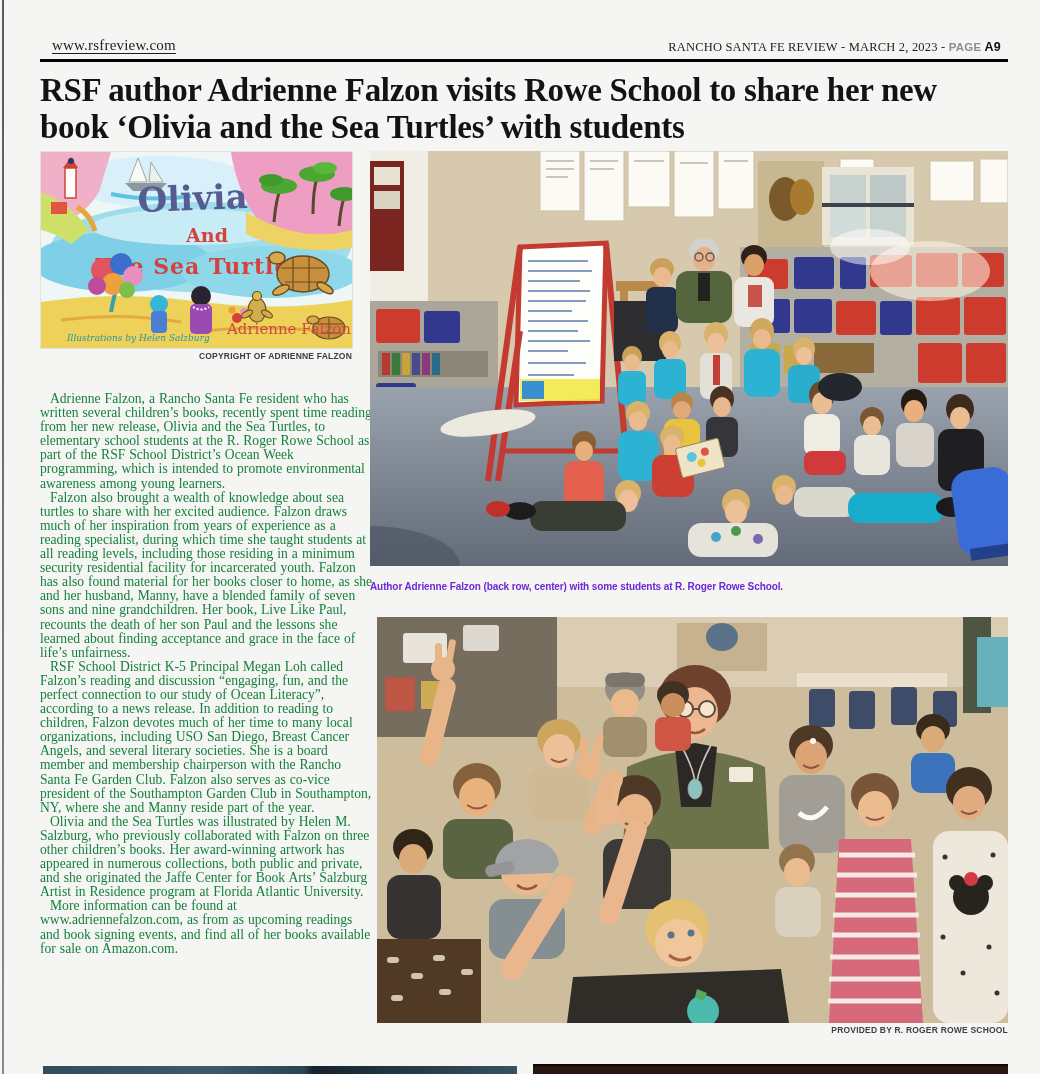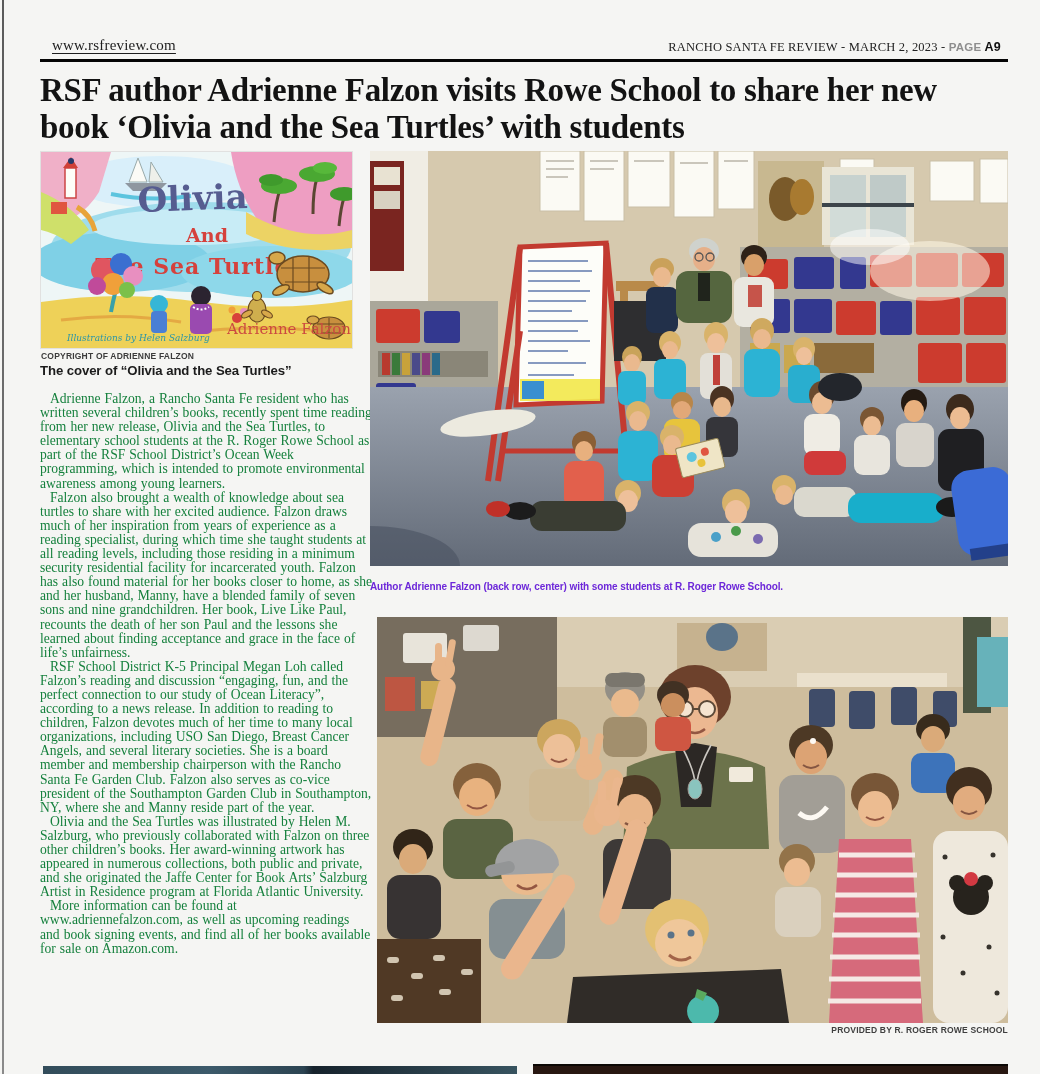--- a/index.html
+++ b/index.html
@@ -13,21 +13,21 @@
   .masthead{position:absolute;right:39px;top:40px;font-size:12.5px;color:#222;
             letter-spacing:.2px;white-space:nowrap;}
   .masthead .pg{font-family:"Liberation Sans",sans-serif;font-weight:bold;font-size:11.5px;color:#8e8e8e;}
   .masthead .pgnum{font-family:"Liberation Sans",sans-serif;font-weight:bold;font-size:12.5px;color:#101010;}
   .header-rule{position:absolute;left:40px;top:59px;width:968px;height:3px;background:#050505;}
   
   .headline{position:absolute;left:40px;top:72px;width:965px;
             font-weight:bold;font-size:33px;line-height:37px;color:#131313;letter-spacing:-.3px;}
   
   .book-cover{position:absolute;left:41px;top:152px;width:311px;height:196px;box-shadow:0 0 0 1px rgba(0,0,0,.08);}
-  .copyright-credit{position:absolute;left:41px;top:351px;width:311px;text-align:left;
+  .copyright-credit{position:absolute;left:41px;top:351px;width:311px;text-align:right;
        font-family:"Liberation Sans",sans-serif;font-size:8.5px;font-weight:bold;color:#3c3c3c;letter-spacing:.2px;}
   .cover-caption{position:absolute;left:40px;top:363px;width:320px;
        font-family:"Liberation Sans",sans-serif;font-weight:bold;font-size:13.2px;color:#1b1b1b;letter-spacing:-.1px;}
   .article{position:absolute;left:40px;top:392px;width:333px;height:652px;overflow:hidden;
            font-size:13.6px;line-height:14.1px;color:#15803d;word-spacing:.6px;}
   .article p{margin:0;text-indent:10px;}
   
   .fig{position:absolute;font-family:"Liberation Sans",sans-serif;}
   .fig .photo{display:block;background:#ccc;}
   .fig .credit{text-align:right;font-size:8.5px;font-weight:bold;color:#3f3f3f;letter-spacing:.2px;margin-top:2px;}
@@ -137,28 +137,27 @@
       <ellipse cx="288" cy="176" rx="16" ry="11" fill="#c88f3e"></ellipse>
       <path d="M276,172 l26,0 M280,181 l20,0 M288,166 l0,20" stroke="#6b4a20" stroke-width="1" fill="none"></path>
       <ellipse cx="272" cy="168" rx="6" ry="4" fill="#d8a84a"></ellipse>
     </g>
 
     <text x="26" y="189" font-family="DejaVu Serif,serif" font-style="italic" font-size="9" fill="#2b96a8">Illustrations by Helen Salzburg</text>
     <text x="186" y="182" font-family="DejaVu Serif,serif" font-size="15" fill="#cc4a40">Adrienne Falzon</text>
   </svg>
 
   <div class="copyright-credit">COPYRIGHT OF ADRIENNE FALZON</div>
-  <div class="cover-caption">The cover of “Olivia and the Sea Turtles”</div>
 
   <div class="article">
       <p>Adrienne Falzon, a Rancho Santa Fe resident who has written several children’s books, recently spent time reading from her new release, Olivia and the Sea Turtles, to elementary school students at the R. Roger Rowe School as part of the RSF School District’s Ocean Week programming, which is intended to promote environmental awareness among young learners.</p>
       <p>Falzon also brought a wealth of knowledge about sea turtles to share with her excited audience. Falzon draws much of her inspiration from years of experience as a reading specialist, during which time she taught students at all reading levels, including those residing in a minimum security residential facility for incarcerated youth. Falzon has also found material for her books closer to home, as she and her husband, Manny, have a blended family of seven sons and nine grandchildren. Her book, Live Like Paul, recounts the death of her son Paul and the lessons she learned about finding acceptance and grace in the face of life’s unfairness.</p>
       <p>RSF School District K-5 Principal Megan Loh called Falzon’s reading and discussion “engaging, fun, and the perfect connection to our study of Ocean Literacy”, according to a news release. In addition to reading to children, Falzon devotes much of her time to many local organizations, including USO San Diego, Breast Cancer Angels, and several literary societies. She is a board member and membership chairperson with the Rancho Santa Fe Garden Club. Falzon also serves as co-vice president of the Southampton Garden Club in Southampton, NY, where she and Manny reside part of the year.</p>
       <p>Olivia and the Sea Turtles was illustrated by Helen M. Salzburg, who previously collaborated with Falzon on three other children’s books. Her award-winning artwork has appeared in numerous collections, both public and private, and she originated the Jaffe Center for Book Arts’ Salzburg Artist in Residence program at Florida Atlantic University.</p>
-      <p>More information can be found at www.adriennefalzon.com, as well as upcoming readings and book signing events, and find all of her books available for sale on Amazon.com.</p>
+      <p>More information can be found at www.adriennefalzon.com, as from as upcoming readings and book signing events, and find all of her books available for sale on Amazon.com.</p>
     </div>
 
   <figure class="fig fig1" style="margin:0">
     <svg class="photo" width="638" height="415" viewBox="0 0 638 415">
       <rect width="638" height="415" fill="#d6c9ae"></rect>
 
       <rect x="0" y="0" width="58" height="150" fill="#f0ede4"></rect>
       <rect x="0" y="10" width="34" height="110" fill="#7a2520"></rect>
       <rect x="4" y="16" width="26" height="18" fill="#e8e2d2"></rect>
         <rect x="4" y="40" width="26" height="18" fill="#d8d2c2"></rect>

